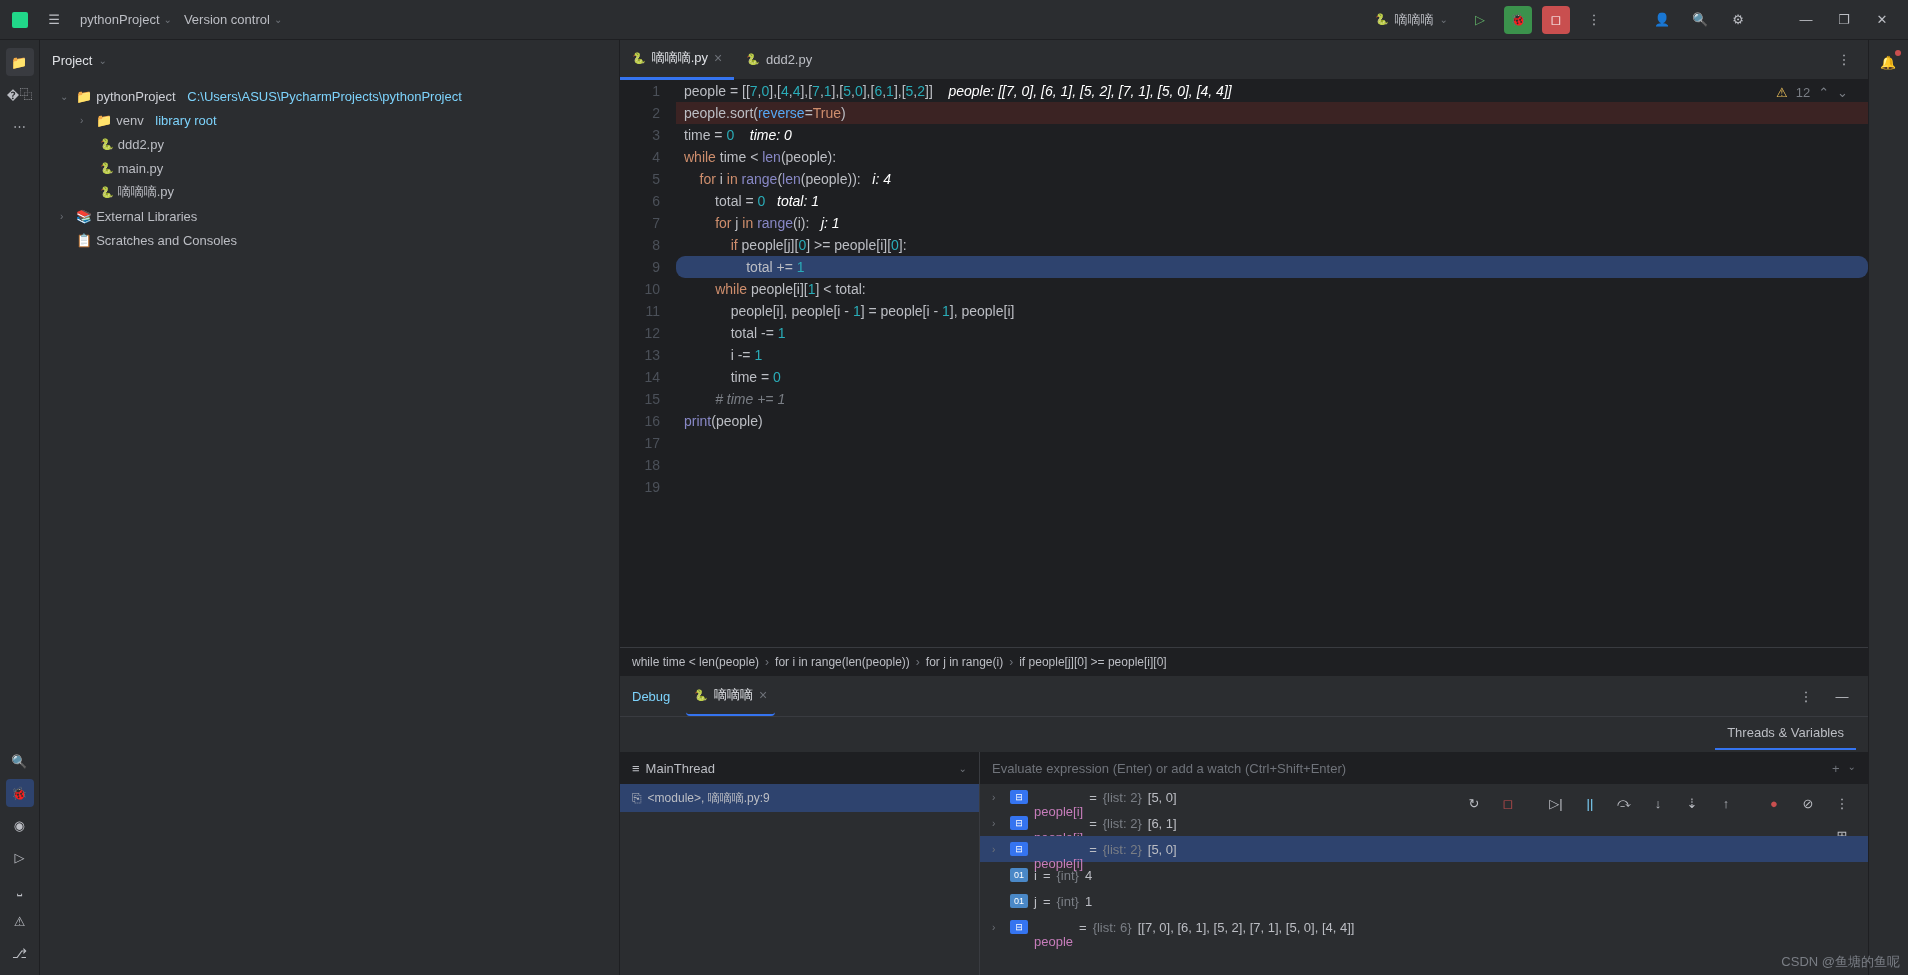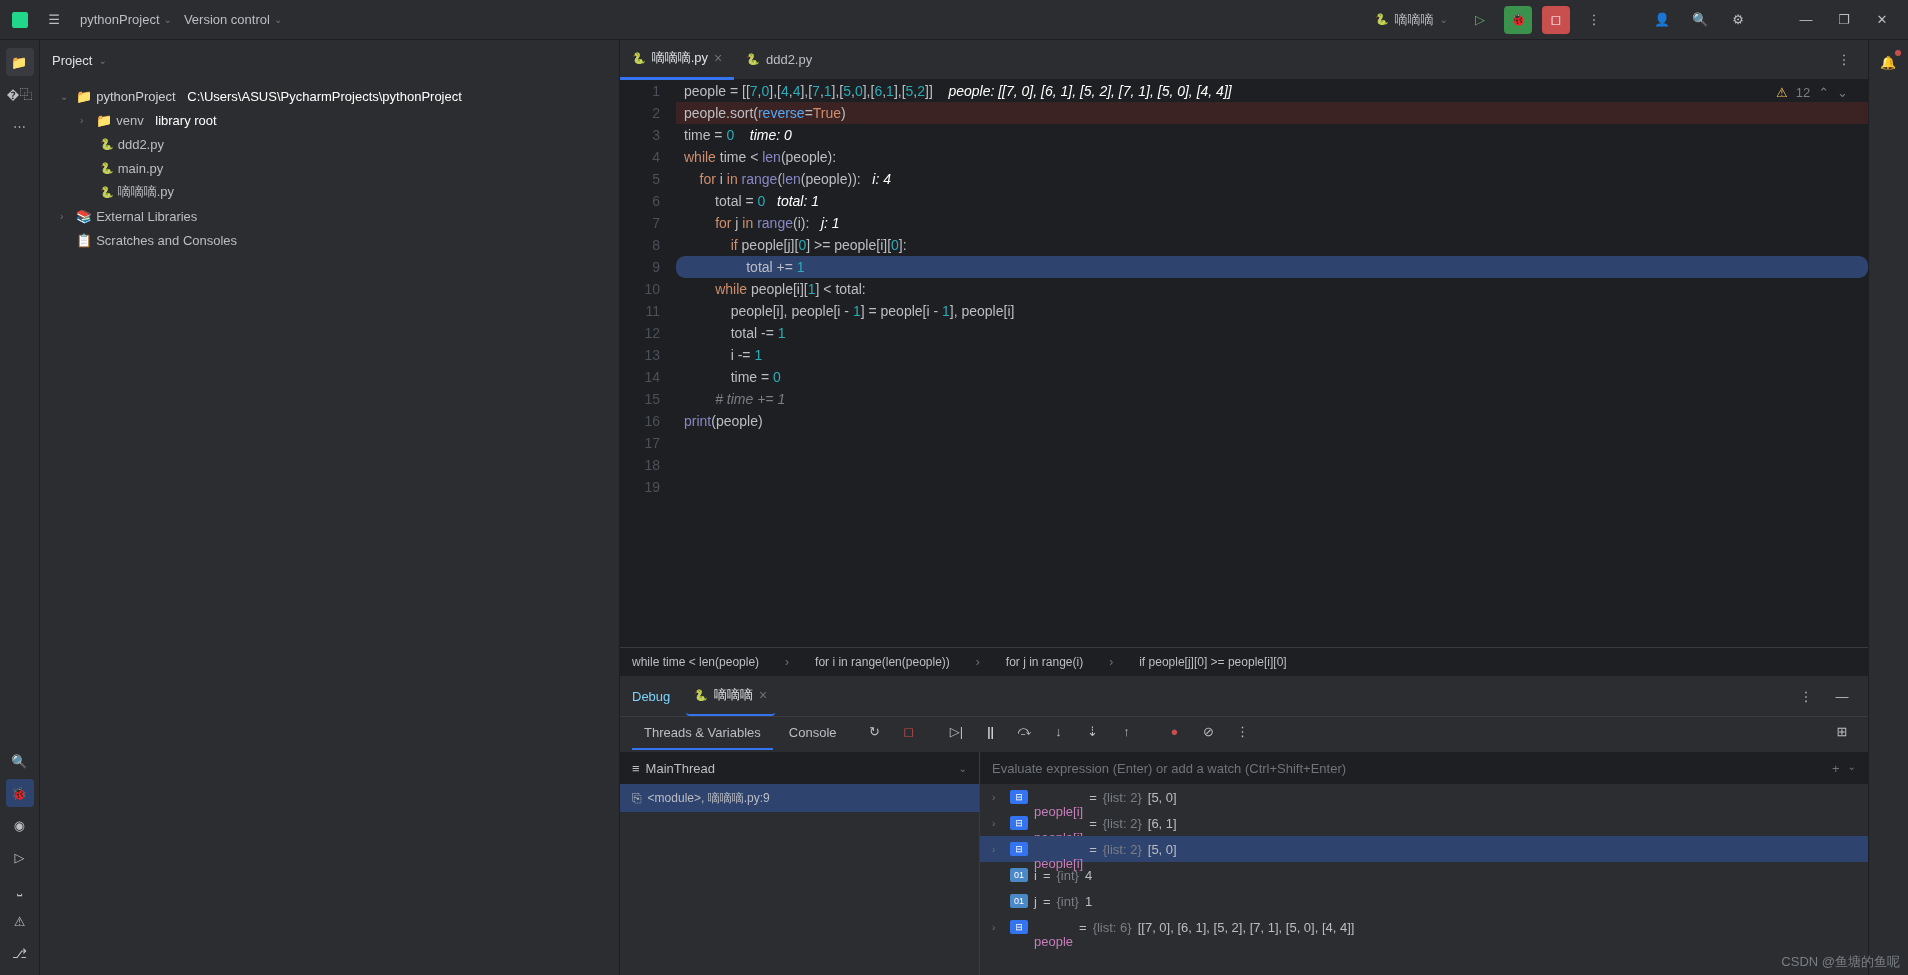--- a/index.html
+++ b/index.html
@@ -23,21 +23,21 @@
 .rail-bottom { margin-top: auto; padding-bottom: 8px; display: flex; flex-direction: column; gap: 4px; align-items: center; }
 .project-panel { width: 580px; background: #2b2d30; display: flex; flex-direction: column; border-right: 1px solid #1e1f22; }
 .project-header { height: 40px; display: flex; align-items: center; padding: 0 12px; font-weight: 500; color: #dfe1e5; }
 .tree { padding: 4px 0; overflow: auto; }
 .tree-row { display: flex; align-items: center; height: 24px; padding-left: 20px; cursor: pointer; gap: 4px; }
 .tree-indent-1 { padding-left: 40px; }
 .tree-indent-2 { padding-left: 60px; }
 .tree-arrow { width: 12px; color: #6f737a; font-size: 10px; }
 .folder-icon { color: #ced0d6; }
 .py-icon { color: #3776ab; font-size: 11px; }
-.dim { color: #ffffff; }
+.dim { color: #7dd3fc; }
 .highlight { color: #ced0d6; }
 .editor-area { flex: 1; display: flex; flex-direction: column; background: #1e1f22; }
 .tabs { height: 40px; background: #2b2d30; display: flex; align-items: center; border-bottom: 1px solid #1e1f22; }
 .tab { height: 40px; display: flex; align-items: center; padding: 0 12px; gap: 6px; cursor: pointer; color: #bcbec4; }
 .tab.active { border-bottom: 3px solid #3574f0; color: #dfe1e5; }
 .tab-close { color: #6f737a; font-size: 14px; }
 .tabs-right { margin-left: auto; padding-right: 10px; display: flex; gap: 4px; }
 .editor { flex: 1; display: flex; font-family: "JetBrains Mono", Consolas, monospace; font-size: 14px; line-height: 22px; overflow: hidden; position: relative; }
 .gutter { width: 56px; text-align: right; padding-right: 16px; color: #4b5059; user-select: none; position: relative; background: #1e1f22; }
 .gutter-line { height: 22px; position: relative; }
@@ -46,29 +46,29 @@
 .line-current { background: #2e436e; border-radius: 9px; }
 .line-bp { background: #3b2323; }
 .kw { color: #cf8e6d; }
 .num { color: #2aacb8; }
 .builtin { color: #8888c6; }
 .comment { color: #7a7e85; font-style: italic; }
 .param { color: #56a8f5; }
 .inlay { color: #ffffff; font-style: italic; }
 .editor-topright { position: absolute; right: 20px; top: 2px; display: flex; align-items: center; gap: 8px; color: #7a7e85; font-size: 13px; }
 .warn-icon { color: #f2c55c; }
-.breadcrumb { height: 28px; background: #1e1f22; border-top: 1px solid #393b40; display: flex; align-items: center; padding: 0 12px; gap: 26px; font-size: 12px; color: #bcbec4; }
+.breadcrumb { height: 28px; background: #1e1f22; border-top: 1px solid #393b40; display: flex; align-items: center; padding: 0 12px; gap: 6px; font-size: 12px; color: #bcbec4; }
 .bc-sep { color: #6f737a; }
 .debug-panel { height: 300px; background: #2b2d30; border-top: 1px solid #1e1f22; display: flex; flex-direction: column; }
 .debug-tabs { height: 40px; display: flex; align-items: center; padding: 0 12px; gap: 16px; }
 .debug-tab { cursor: pointer; color: #7dd3fc; }
 .debug-tab-active { border-bottom: 2px solid #3574f0; color: #dfe1e5; height: 40px; display: flex; align-items: center; }
 .run-config { display: flex; align-items: center; gap: 6px; padding: 4px 8px; border-radius: 4px; cursor: pointer; }
 .debug-tabs-right { margin-left: auto; display: flex; gap: 8px; }
-.debug-toolbar { height: 36px; display: flex; align-items: flex-start; padding: 0 12px; gap: 4px; border-top: 1px solid #393b40; }
+.debug-toolbar { height: 36px; display: flex; align-items: flex-end; padding: 0 12px; gap: 4px; border-top: 1px solid #393b40; flex-direction: column; }
 .db-sub-tab { padding: 8px 12px; cursor: pointer; }
 .db-sub-tab.active { border-bottom: 2px solid #3574f0; }
 .toolbar-icons { display: flex; gap: 6px; margin-left: 8px; }
 .debug-body { flex: 1; display: flex; overflow: hidden; }
 .frames-panel { width: 360px; border-right: 1px solid #393b40; }
 .frames-header { height: 32px; display: flex; align-items: center; padding: 0 12px; background: #1e1f22; gap: 6px; }
 .frame-row { height: 28px; display: flex; align-items: center; padding: 0 12px; background: #2e436e; gap: 6px; font-size: 12px; }
 .vars-panel { flex: 1; display: flex; flex-direction: column; }
 .eval-bar { height: 32px; background: #1e1f22; display: flex; align-items: center; padding: 0 12px; color: #6f737a; font-family: Consolas, monospace; }
 .eval-right { margin-left: auto; display: flex; gap: 8px; }

